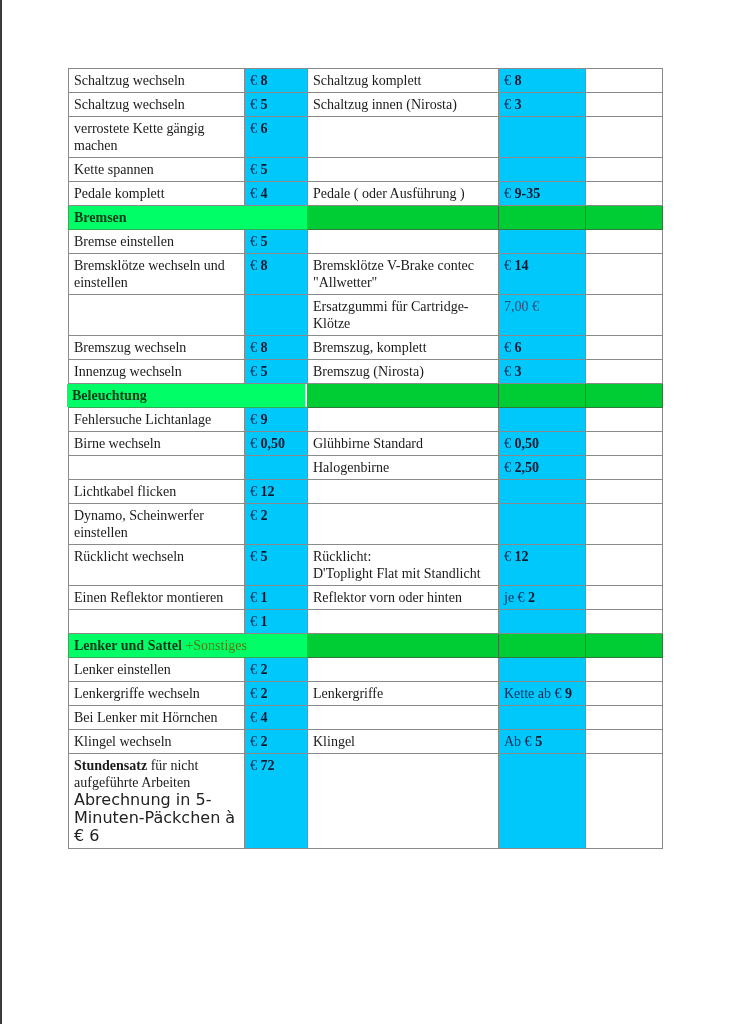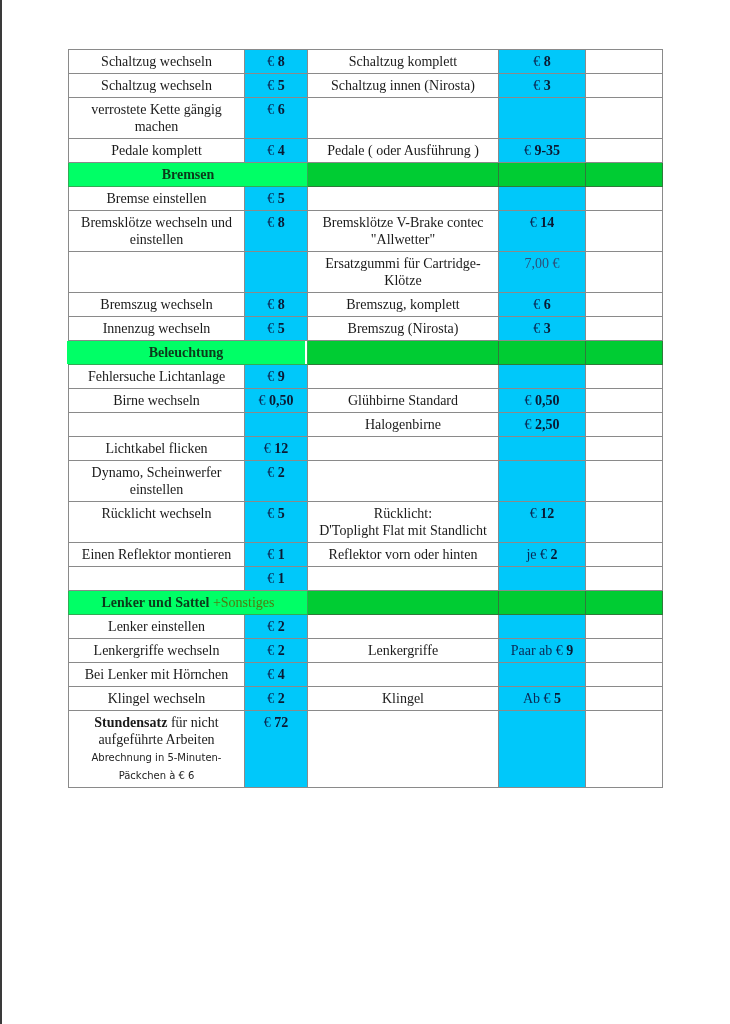--- a/index.html
+++ b/index.html
@@ -2,39 +2,39 @@
 <html><head>
 <meta charset="utf-8">
 <style>
   html, body { margin:0; padding:0; }
   body {
     width:730px; height:1024px; background:#ffffff; position:relative; overflow:hidden;
     font-family:"Liberation Serif", "DejaVu Serif", serif; color:#1a1a1a;
   }
   .page-edge { position:absolute; left:0; top:0; width:2px; height:1024px; background:#3a3a3a; }
   table.price {
-    position:absolute; left:68px; top:49px; width:594px;
+    position:absolute; left:68px; top:68px; width:594px;
     border-collapse:collapse; table-layout:fixed;
-    font-size:14px; line-height:17px;text-align:center;
+    font-size:14px; line-height:17px;
   }
   table.price td {
     border:1px solid #8a8a8a; padding:3px 5px 3px 5px; vertical-align:top;
     box-sizing:border-box;
   }
   col.c1 { width:176px; } col.c2 { width:63px; } col.c3 { width:191px; }
   col.c4 { width:87px; } col.c5 { width:77px; }
   td.blue { background:#00c8fa; border-left:1px solid #2a5d7a; border-right:1px solid #2a5d7a; }
   td.price-cell { color:#0a2a55; }
   td.price-cell b { color:#0a1a33; }
   .euro { font-weight:normal; }
   tr.section td.sec-title { background:#00ff66; font-weight:bold; color:#0b3a1a; border-color:#33aa55; }
   tr.section td.sec-dark { background:#00cc33; border-color:#2f7a3a; }
   tr.section.shift td.sec-title { position:relative; left:-2px; }
   .muted { font-weight:normal; color:#4d7c0f; }
-  .sans { font-family:"DejaVu Sans", "Liberation Sans", sans-serif; font-size:10px; color:#222; }
+  .sans { font-family:"DejaVu Sans", "Liberation Sans", sans-serif; font-size:16px; color:#222; }
   .price-light { font-weight:normal; color:#2d4f7a; }
   tr.h24 td { height:24px; padding-top:3px; padding-bottom:2px; }
   tr.h40 td { height:40px; }
   tr.h26 td { height:16px; }
   tr.h76 td { height:76px; }
 </style>
 </head>
 <body>
 
 <div class="page-edge"></div>
@@ -64,20 +64,27 @@
       <td></td>
     </tr>
     <tr class="h40">
       <td>verrostete Kette gängig machen</td>
       <td class="blue price-cell"><span class="euro">€</span> <b>6</b></td>
       <td></td>
       <td class="blue"></td>
       <td></td>
     </tr>
     <tr class="h24">
+      <td>Kette spannen</td>
+      <td class="blue price-cell"><span class="euro">€</span> <b>5</b></td>
+      <td></td>
+      <td class="blue"></td>
+      <td></td>
+    </tr>
+    <tr class="h24">
       <td>Pedale komplett</td>
       <td class="blue price-cell"><span class="euro">€</span> <b>4</b></td>
       <td>Pedale ( oder Ausführung )</td>
       <td class="blue price-cell"><span class="euro">€</span> <b>9-35</b></td>
       <td></td>
     </tr>
 
     <tr class="section h24">
       <td colspan="2" class="sec-title">Bremsen</td>
       <td class="sec-dark"></td>
@@ -193,21 +200,21 @@
       <td>Lenker einstellen</td>
       <td class="blue price-cell"><span class="euro">€</span> <b>2</b></td>
       <td></td>
       <td class="blue"></td>
       <td></td>
     </tr>
     <tr class="h24">
       <td>Lenkergriffe wechseln</td>
       <td class="blue price-cell"><span class="euro">€</span> <b>2</b></td>
       <td>Lenkergriffe</td>
-      <td class="blue price-cell"><span class="euro">Paar ab €</span> <b>9</b></td>
+      <td class="blue price-cell"><span class="euro">Kette ab €</span> <b>9</b></td>
       <td></td>
     </tr>
     <tr class="h24">
       <td>Bei Lenker mit Hörnchen</td>
       <td class="blue price-cell"><span class="euro">€</span> <b>4</b></td>
       <td></td>
       <td class="blue"></td>
       <td></td>
     </tr>
     <tr class="h24">

